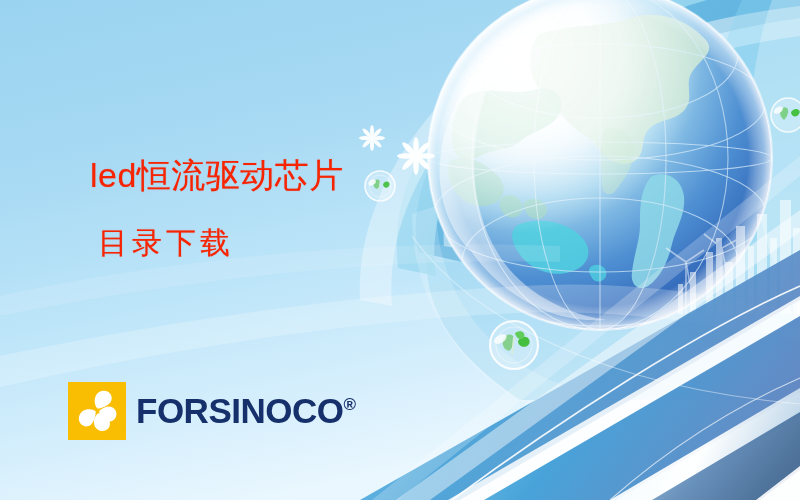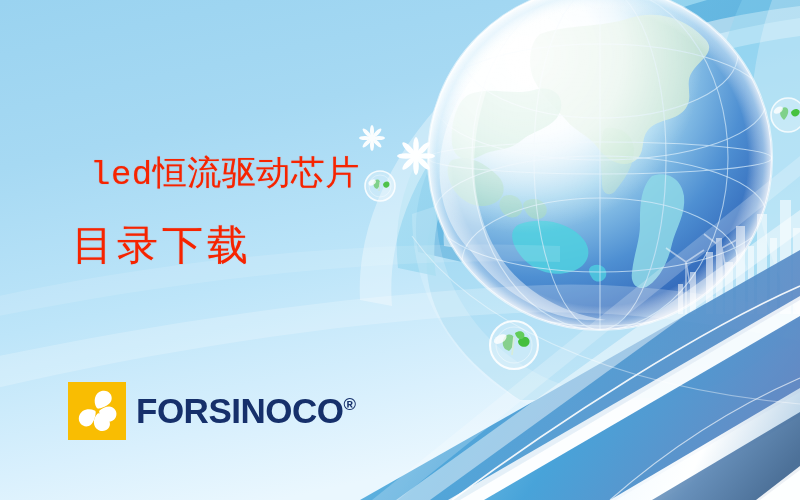--- a/index.html
+++ b/index.html
@@ -36,29 +36,29 @@
   
   #headline-block {
     position: absolute;
     left: 72px;
     top: 158px;
     width: 330px;
     z-index: 40;
   }
   .headline-line {
     color: #f62400;
-    font-family: Liberation Mono, monospace;
+    font-family: Liberation Sans, sans-serif;
     font-size: 33px;
     line-height: 1.0;
     letter-spacing: 0.5px;
     white-space: nowrap;
     text-shadow: 0 0 1px rgba(246,36,0,0.45);
   }
   .headline-line.l1 { margin-left: 18px; font-size: 34px; }
-  .headline-line.l2 { margin-top: 36px; font-size: 41px; letter-spacing: 4px; }
+  .headline-line.l2 { margin-left: 26px; margin-top: 36px; font-size: 30px; letter-spacing: 4px; }
 
   
   #logo {
     position: absolute;
     left: 68px;
     top: 382px;
     z-index: 40;
     display: flex;
     align-items: center;
   }

